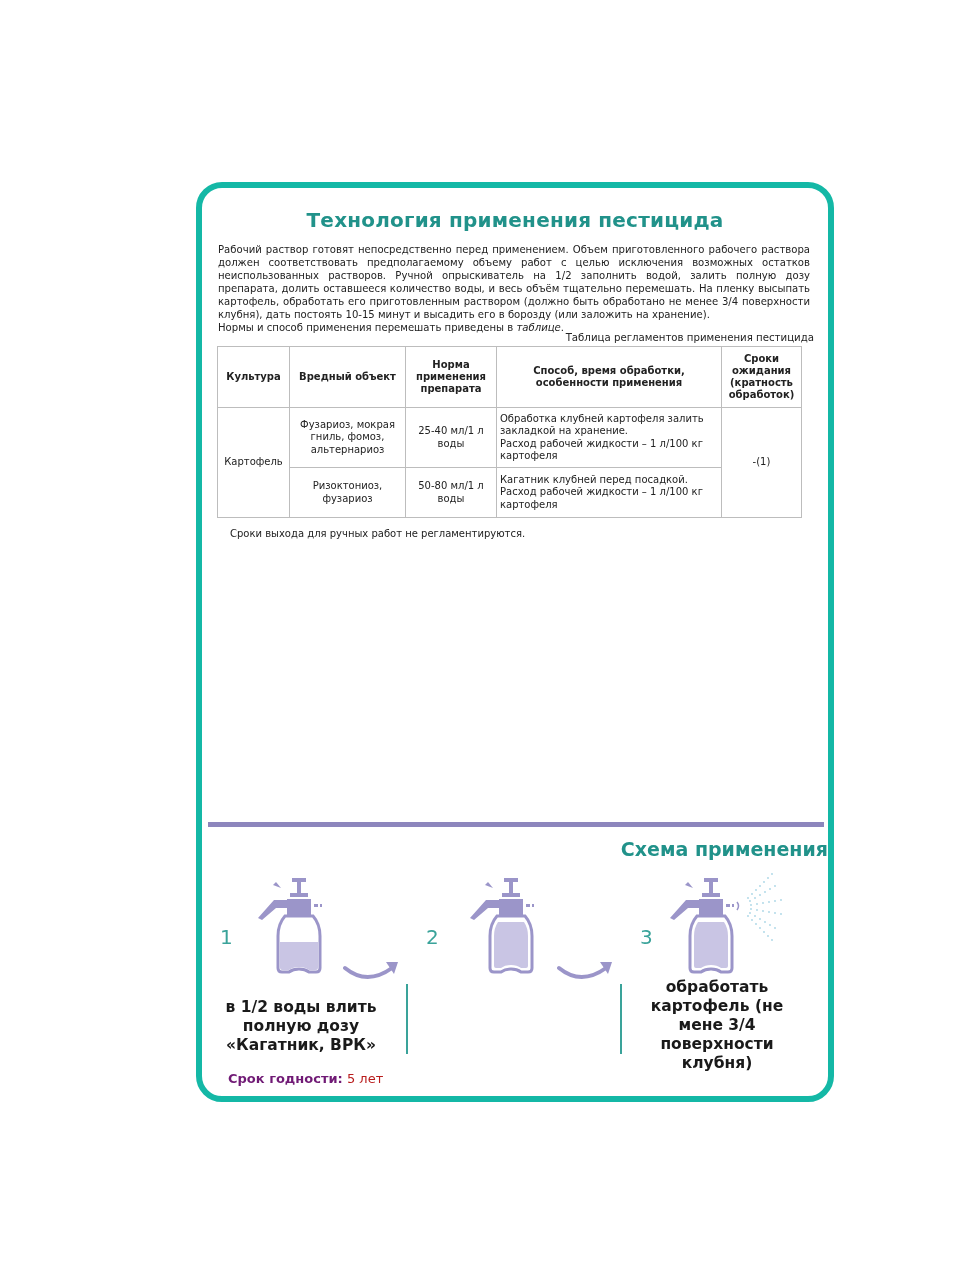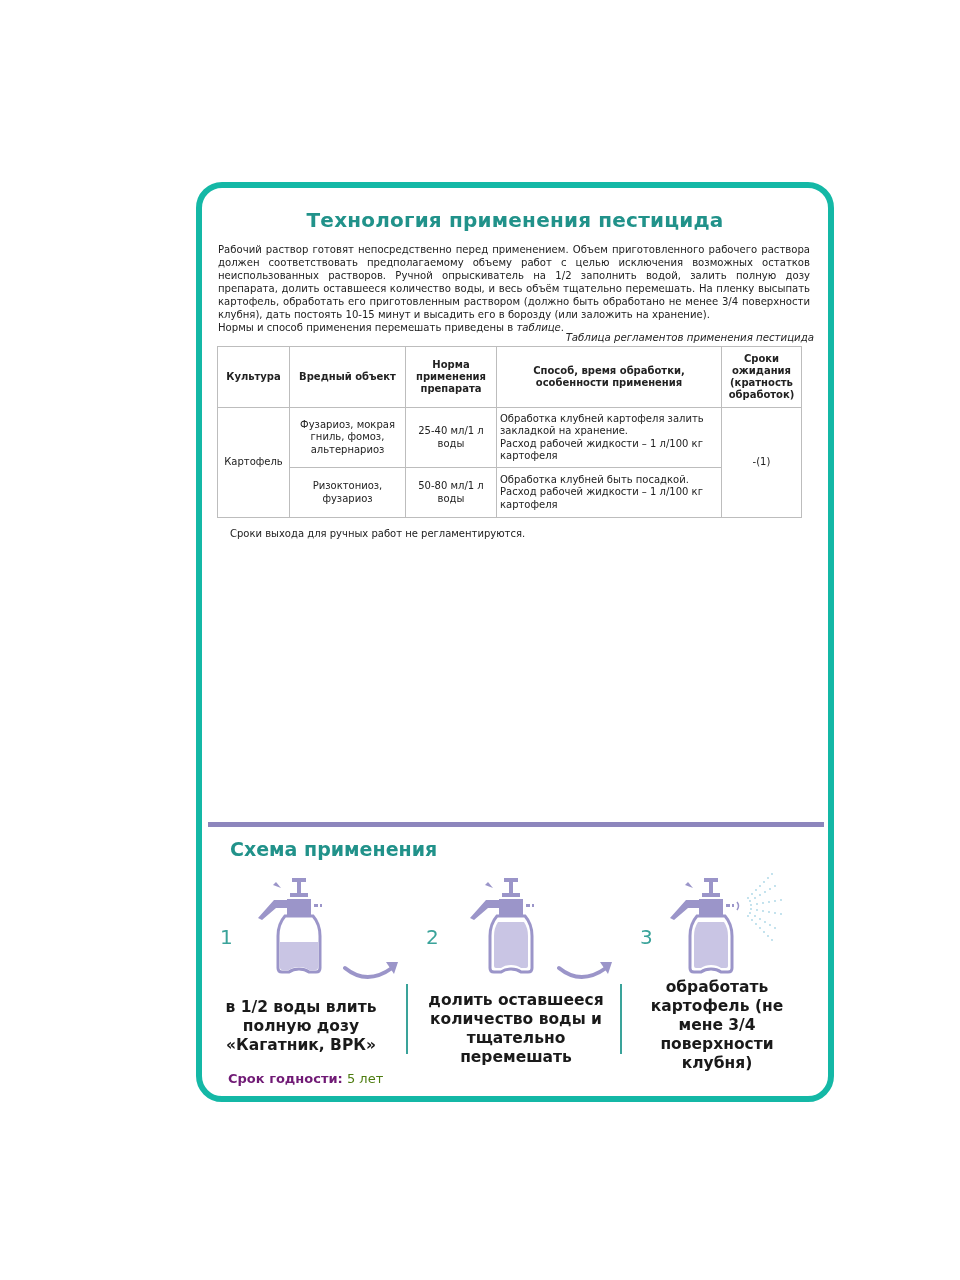--- a/index.html
+++ b/index.html
@@ -2,38 +2,38 @@
 <html><head>
 <meta charset="utf-8">
 <style>
   html, body { margin:0; padding:0; background:#ffffff; }
   body { width:960px; height:1280px; position:relative; font-family:"DejaVu Sans", sans-serif; color:#222; overflow:hidden; }
   .frame { position:absolute; left:164px; top:182px; width:626px; height:908px; border:6px solid #14b8a6; border-radius:26px; background:#fff;margin-left:32px; }
   .title { position:absolute; left:0; right:0; top:20px; text-align:center; font-family:"DejaVu Sans", sans-serif; font-weight:bold; font-size:20px; color:#21928a; letter-spacing:0.2px; }
   .intro { position:absolute; left:16px; width:592px; top:55px; font-family:"DejaVu Sans", sans-serif; font-size:10.1px; line-height:13px; text-align:justify; color:#222; }
   .intro p { margin:0; }
   .intro em { }
-  .tcaption { position:absolute; right:14px; top:144px; font-size:10.2px; font-style:italic; color:#222; }
+  .tcaption { position:absolute; right:14px; top:144px; font-size:10.2px; color:#222; }
   table.reg { position:absolute; left:15px; top:158px; width:585px; border-collapse:collapse; font-size:10px; line-height:12.2px; }
   table.reg th, table.reg td { border:1px solid #bdbdbd; }
   table.reg th { font-weight:bold; text-align:center; padding:4px 3px; height:52px; }
   table.reg td { padding:3px 3px; }
   td.c { text-align:center; }
   td.l { text-align:left; }
   .footnote { position:absolute; left:28px; top:340px; font-size:10px; color:#222; }
   .divider { position:absolute; left:6px; right:4px; top:634px; height:5px; background:#8d86bd; }
-  .scheme-title { position:absolute; left:0; right:0; top:650px; text-align:left; font-weight:bold; font-size:19px; color:#21928a;padding-left:28px; }
+  .scheme-title { position:absolute; left:0; right:0; top:650px; text-align:right; font-weight:bold; font-size:19px; color:#21928a;padding-left:28px; }
   .step-num { position:absolute; font-size:20px; color:#3aa39a; font-weight:normal; }
   .bottle { position:absolute; }
   .arrow { position:absolute; }
   .step-text { position:absolute; text-align:center; font-weight:bold; font-size:15.5px; line-height:19px; color:#1a1a1a; }
   .vsep { position:absolute; width:2px; background:#3aa39a; }
   .shelf { position:absolute; left:26px; top:883px; font-size:13px; }
   .shelf .lbl { color:#701a75; font-weight:bold; }
-  .shelf .val { color:#4d7c0f; }
+  .shelf .val { color:#b91c1c; }
 </style>
 </head>
 <body>
 
 <div class="frame">
   <div class="title">Технология применения пестицида</div>
 
   <div class="intro">
     <p>Рабочий раствор готовят непосредственно перед применением. Объем приготовленного рабочего раствора должен соответствовать предполагаемому объему работ с целью исключения возможных остатков неиспользованных растворов. Ручной опрыскиватель на 1/2 заполнить водой, залить полную дозу препарата, долить оставшееся количество воды, и весь объём тщательно перемешать. На пленку высыпать картофель, обработать его приготовленным раствором (должно быть обработано не менее 3/4 поверхности клубня), дать постоять 10-15 минут и высадить его в борозду (или заложить на хранение).</p>
     <p><span>Нормы и способ применения перемешать приведены в </span><em>таблице</em><span>.</span></p>
@@ -66,21 +66,21 @@
         <td class="l">
           <div>Обработка клубней картофеля залить закладкой на хранение.</div>
           <div>Расход рабочей жидкости – 1 л/100 кг картофеля</div>
         </td>
         <td class="c" rowspan="2">-(1)</td>
       </tr>
       <tr style="height:50px">
         <td class="c">Ризоктониоз, фузариоз</td>
         <td class="c">50-80 мл/1 л воды</td>
         <td class="l">
-          <div>Обработка клубней быть посадкой.</div>
+          <div>Кагатник клубней перед посадкой.</div>
           <div>Расход рабочей жидкости – 1 л/100 кг картофеля</div>
         </td>
       </tr>
     </tbody>
   </table>
 
   <div class="footnote">Сроки выхода для ручных работ не регламентируются.</div>
 
   <div class="divider"></div>
 
@@ -117,21 +117,20 @@
     <rect x="33" y="23" width="24" height="16" fill="#9b95c9"></rect>
     <rect x="60" y="28" width="4" height="3" fill="#9b95c9"></rect>
       <rect x="66" y="28" width="2" height="3" fill="#9b95c9"></rect>
     <path d="M31 40 L59 40 Q66 48 66 60 L66 92 Q66 96 62 96 L55 96 Q51 93 45 93 Q39 93 35 96 L28 96 Q24 96 24 92 L24 60 Q24 48 31 40 Z" fill="none" stroke="#9b95c9" stroke-width="3"></path>
     <path d="M32 46 L58 46 Q62 52 62 60 L62 90 Q62 92 60 92 L55 92 Q51 89 45 89 Q39 89 35 92 L30 92 Q28 92 28 90 L28 60 Q28 52 32 46 Z" fill="#c9c5e4"></path>
   </svg>
   <svg class="arrow" style="left:354px; top:770px;" width="60" height="30" viewBox="0 0 60 30">
     <path d="M3 10 Q25 28 50 10" fill="none" stroke="#9b95c9" stroke-width="4" stroke-linecap="round"></path>
     <path d="M44 4 L56 4 L52 16 Z" fill="#9b95c9"></path>
   </svg>
-  <div class="step-text" style="left:214px; width:200px; top:803px;">долить оставшееся количество воды и тщательно перемешать</div>
 
   <div class="vsep" style="left:418px; top:796px; height:70px;"></div>
 
   <div class="step-num" style="left:438px; top:737px;">3</div>
   <svg class="bottle" style="left:464px; top:680px;" width="120" height="110" viewBox="0 0 120 110">
     <g transform="translate(0,8)">
       <rect x="38" y="2" width="14" height="4" fill="#9b95c9"></rect>
       <rect x="43" y="5" width="4" height="12" fill="#9b95c9"></rect>
       <rect x="36" y="17" width="18" height="4" fill="#9b95c9"></rect>
       <path d="M22 6 L27 12 L19 9 Z" fill="#9b95c9"></path>

